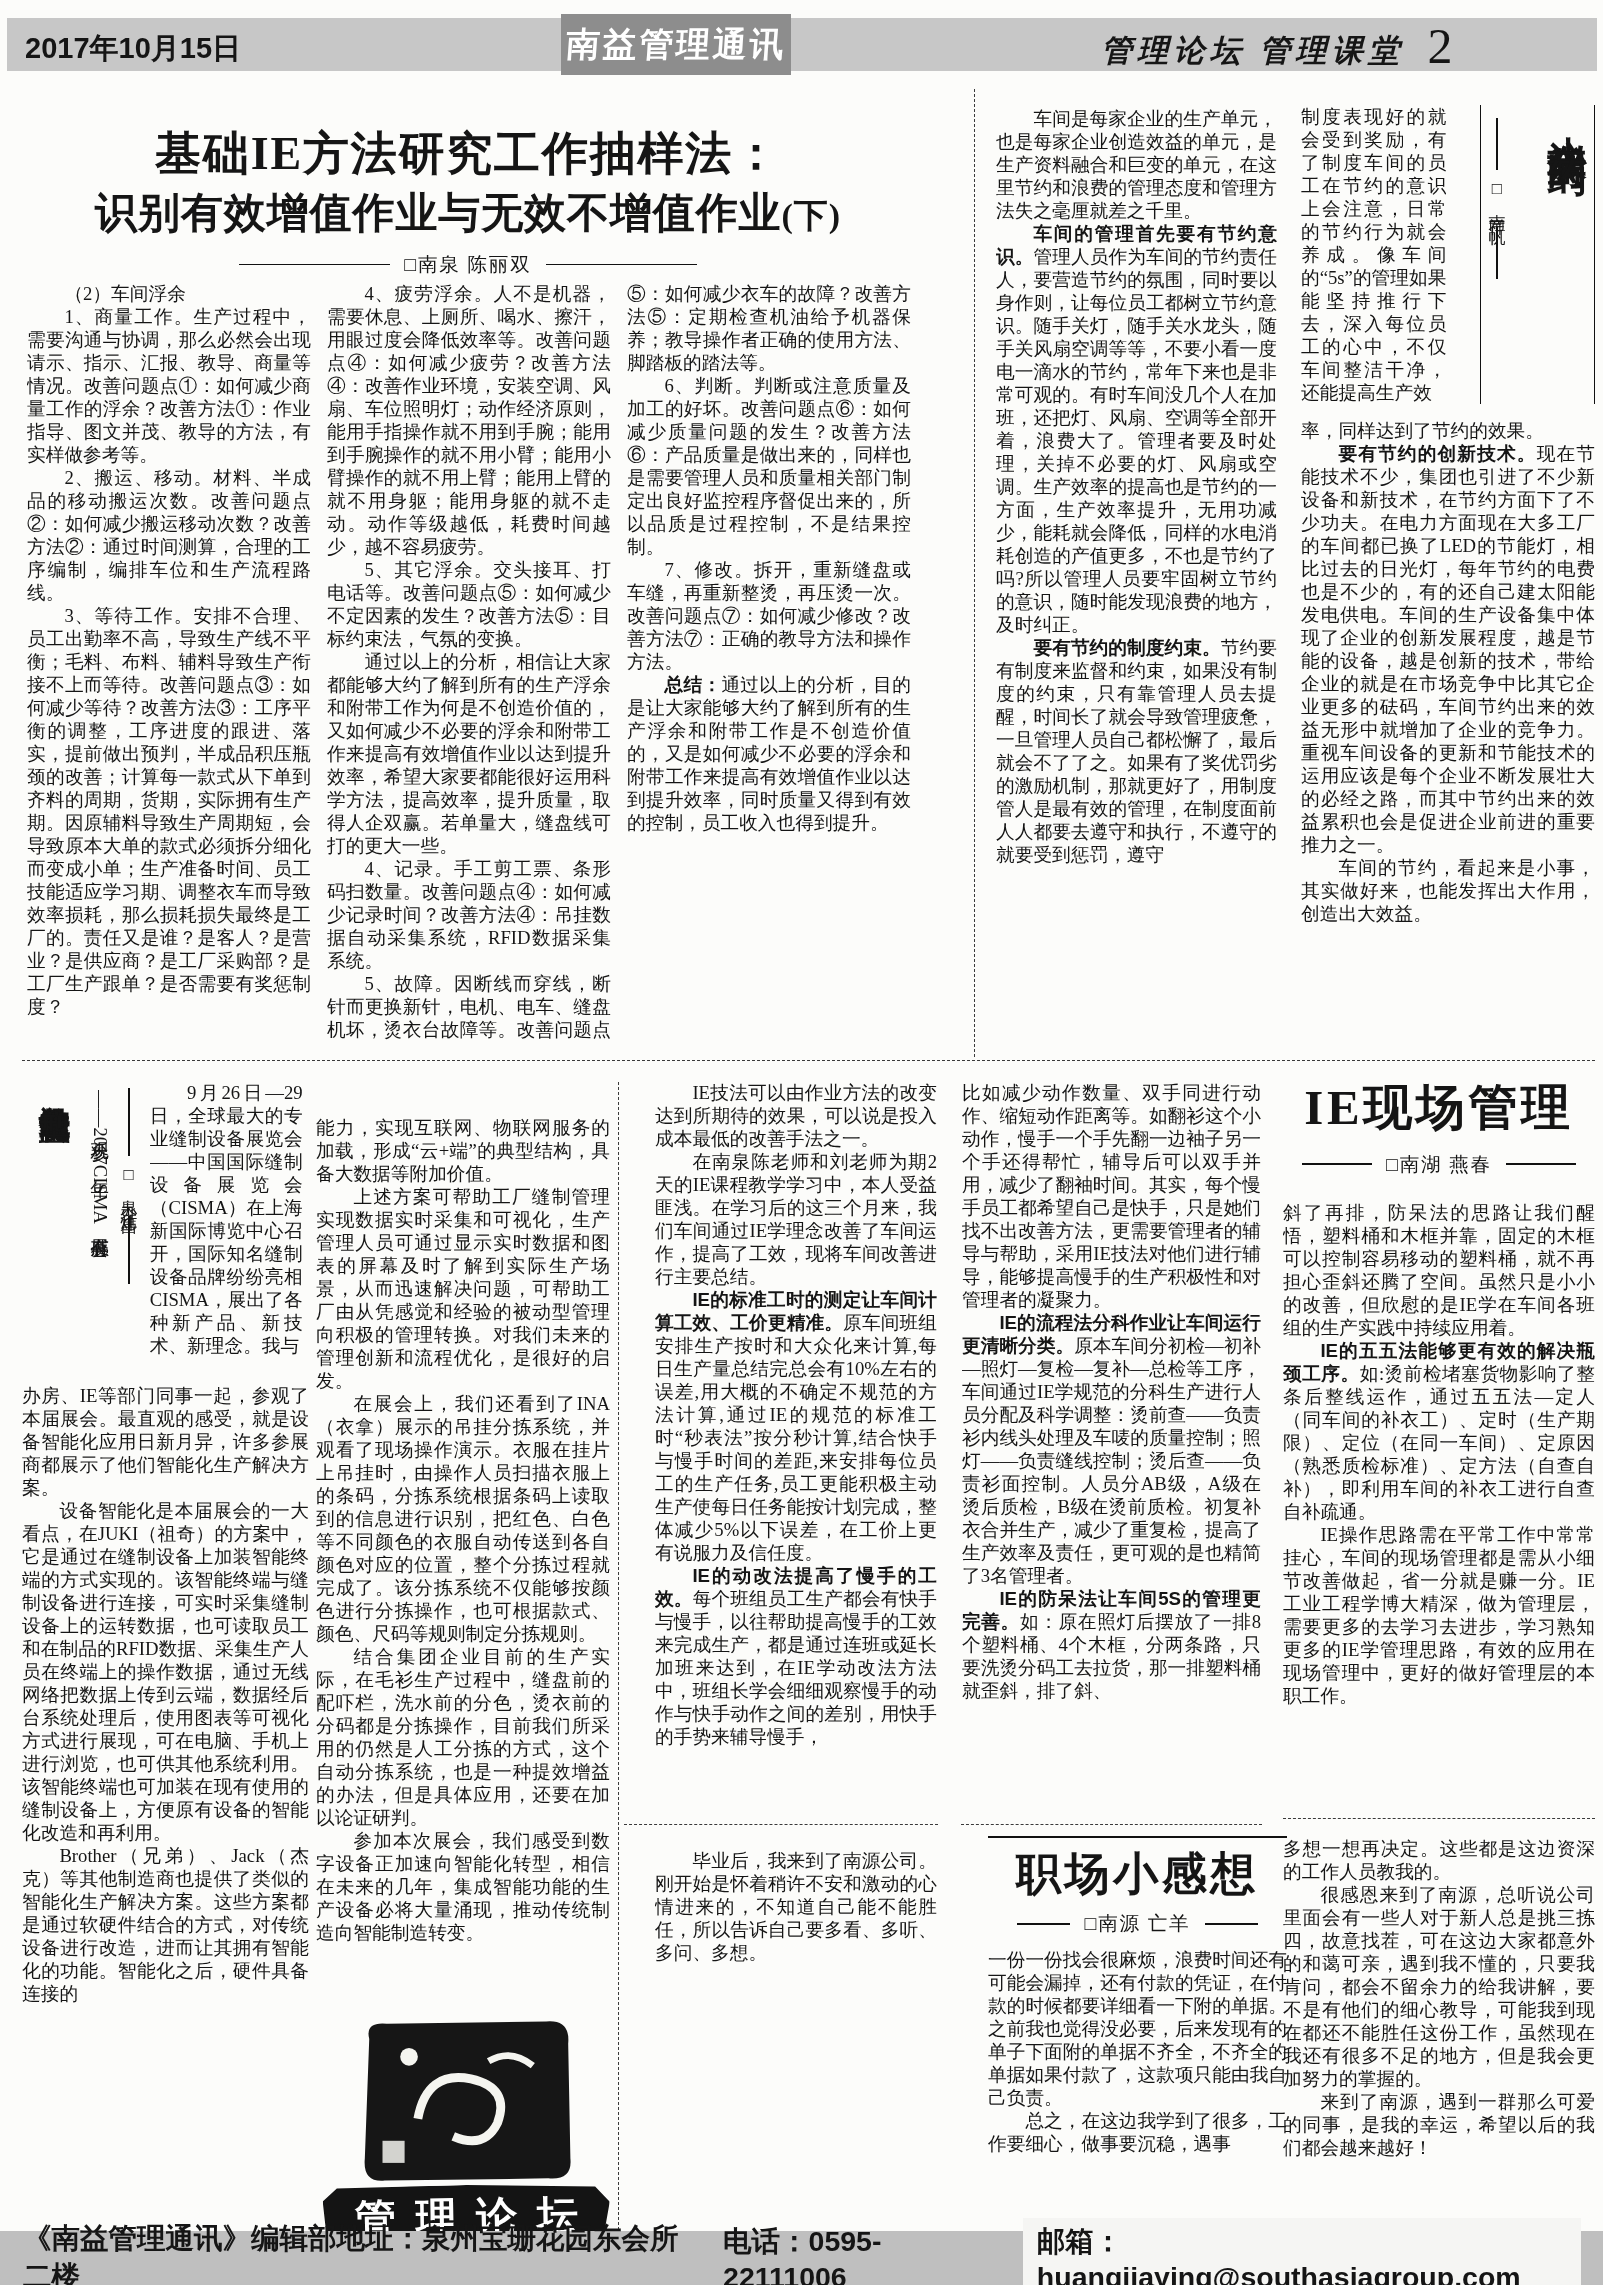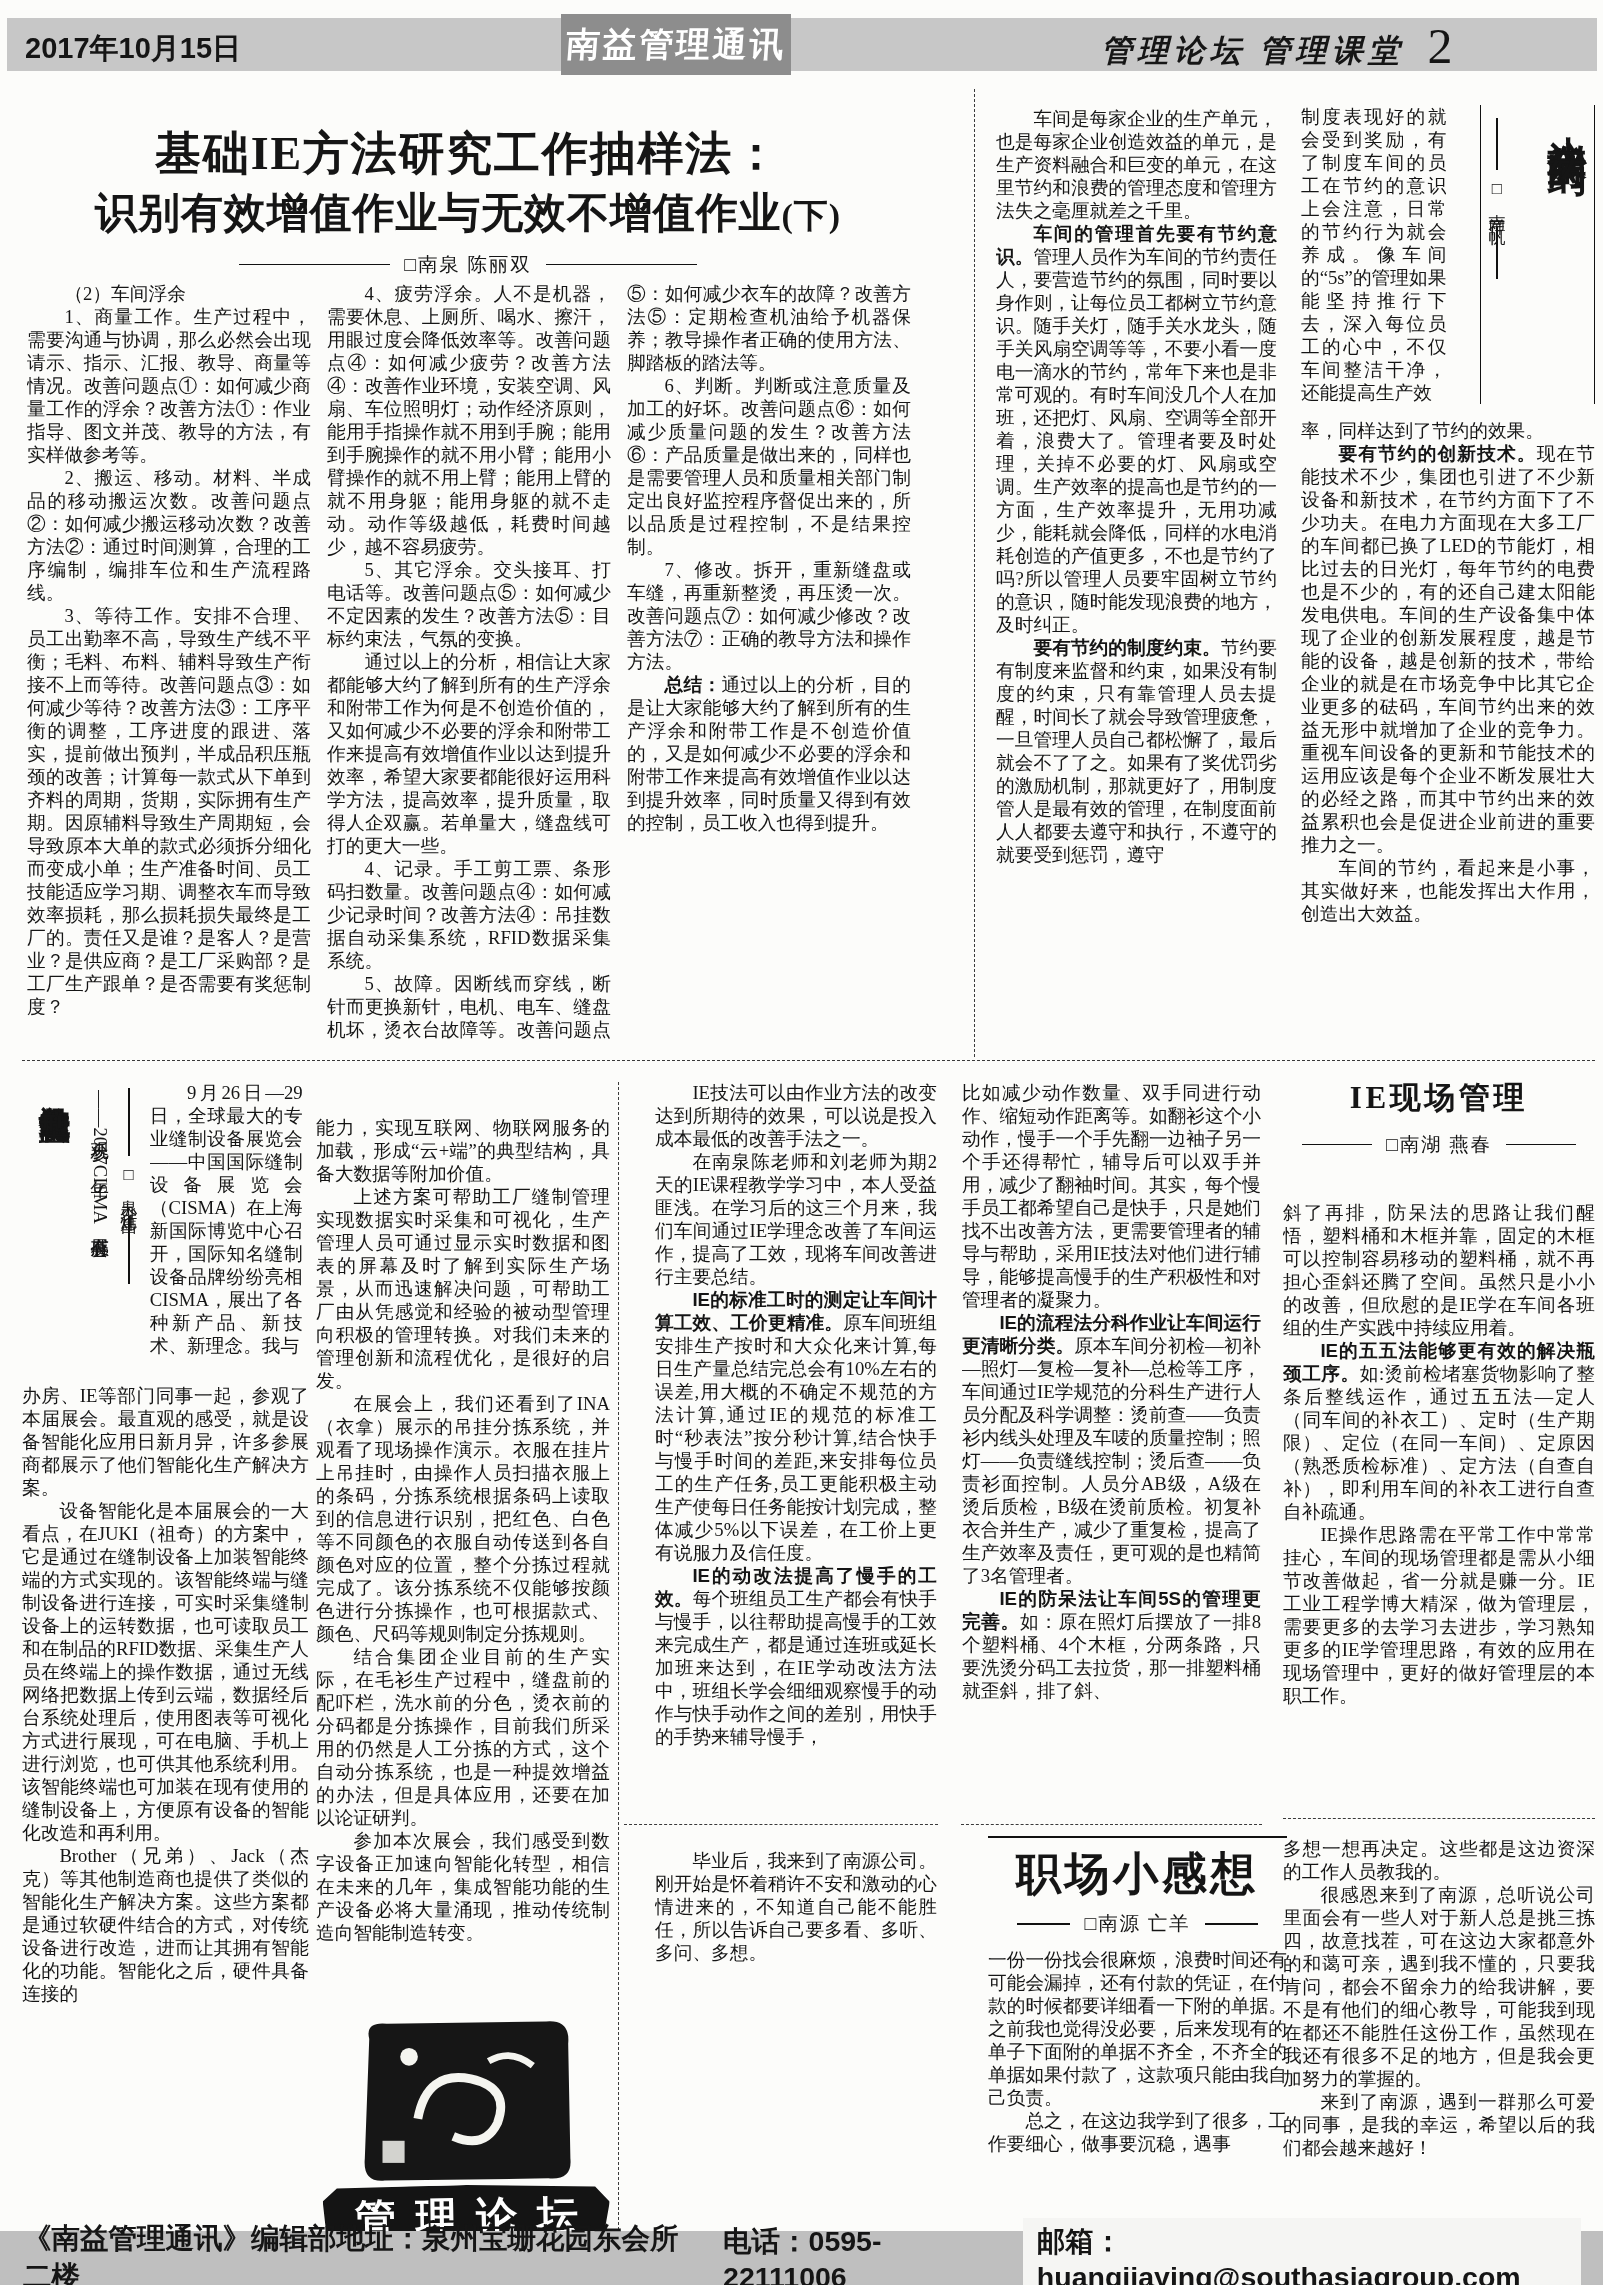--- a/index.html
+++ b/index.html
@@ -78,21 +78,21 @@
   #stamp svg { width:100%; height:100%; }
   #stamp-banner { left:323px; top:2185px; width:287px; height:64px; background:#141414;
     display:flex; align-items:center; justify-content:center; transform:rotate(-1deg);
     clip-path:polygon(0% 22%, 5% 2%, 50% 0%, 95% 6%, 100% 30%, 98% 76%, 92% 100%, 45% 96%, 8% 100%, 1% 70%); }
   #stamp-banner .stamp-label { color:#fff; font-size:41px; font-weight:900; letter-spacing:19.6px; text-indent:19.6px; }
 
   
   #ie-col1 { left:655px; top:1081px; width:282px; height:736px; }
   #ie-col2 { left:962px; top:1081px; width:299px; height:736px; }
   #ie-head-block { left:1283px; top:1081px; width:312px; }
-  .article-headline { text-align:center; font-size:31px; font-weight:900; letter-spacing:3.6px; line-height:1.1; }
+  .article-headline { text-align:center; font-size:49px; font-weight:900; letter-spacing:3.6px; line-height:1.1; }
   #ie-head-block .byline-row { margin-top:16px; }
   #ie-head-block .rule-h { flex:0 0 70px; }
   #ie-col3 { left:1283px; top:1201px; width:312px; height:611px; }
 
   
   #grad-col { left:655px; top:1849px; width:282px; height:381px; }
   #workplace-block { left:988px; top:1836px; width:299px; height:396px; border-top:2.7px solid #111; padding-top:12px; box-sizing:border-box; }
   #workplace-block .article-headline { font-size:45px; }
   #workplace-block .byline-row { margin-top:10.7px; margin-bottom:10.7px; }
   #workplace-block .rule-h { flex:0 0 53px; }

